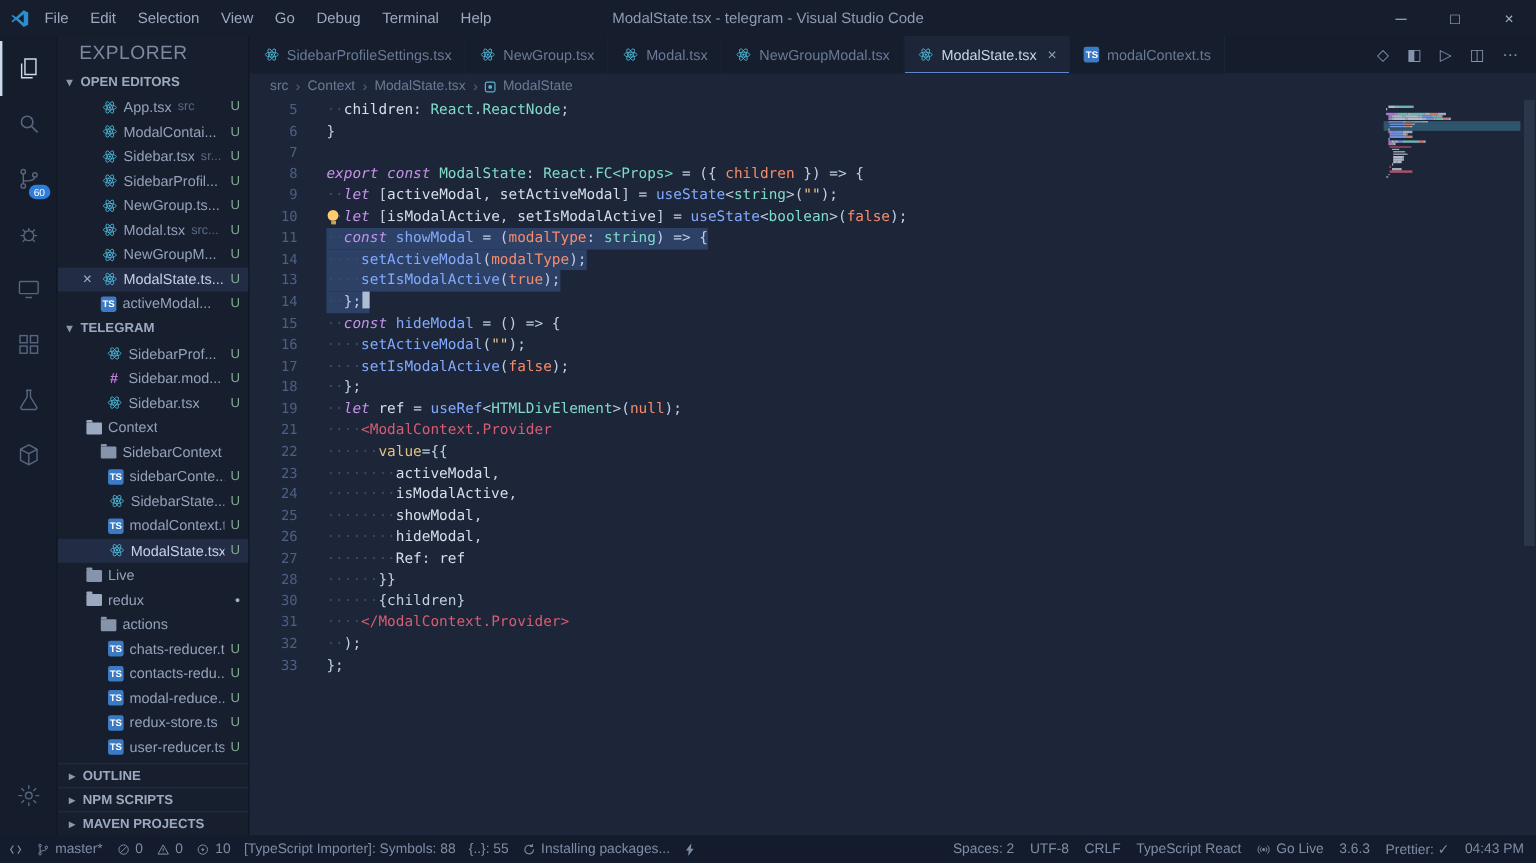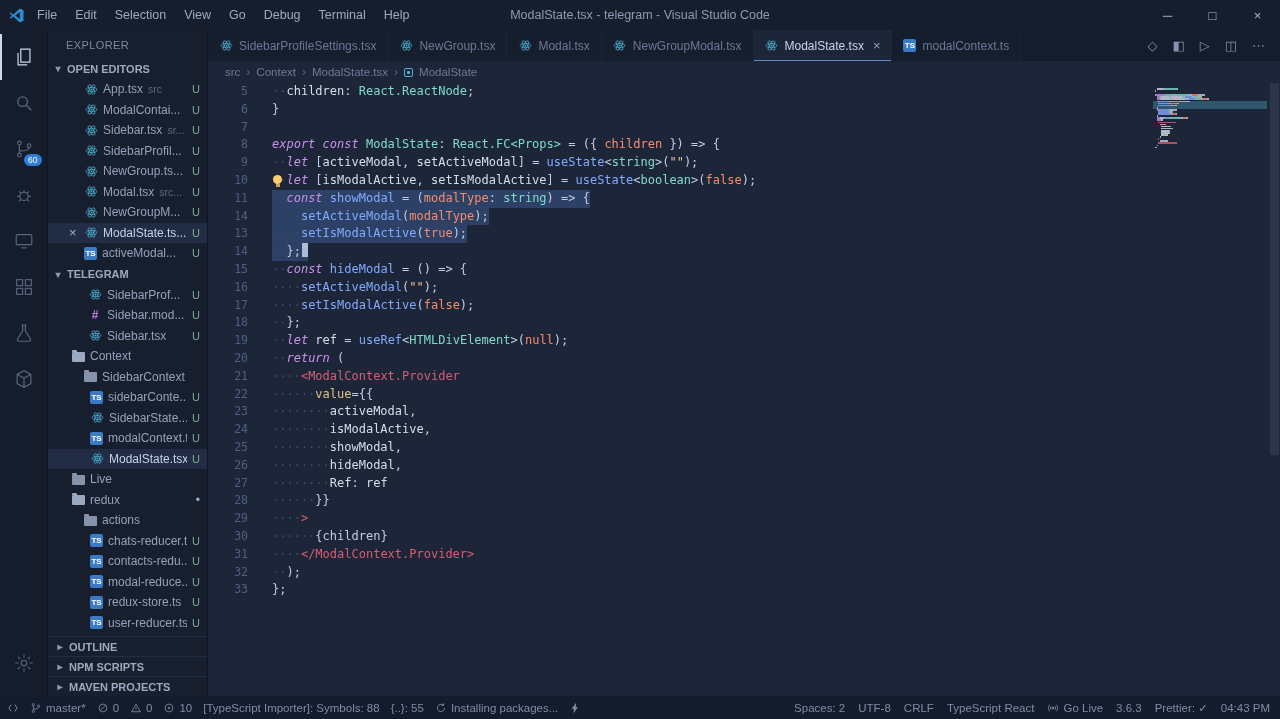--- a/index.html
+++ b/index.html
@@ -22,21 +22,21 @@
   
   .activitybar{width:48px;flex:0 0 48px;background:#151c2b;display:flex;flex-direction:column;align-items:center;padding-top:4px;border-right:1px solid #10151f}
   .act-icon{width:48px;height:46px;display:flex;align-items:center;justify-content:center;color:#57657f;position:relative}
   .act-icon.active{color:#cdd9ec;box-shadow:inset 2px 0 0 #cdd9ec}
   .act-icon .svg-ic{width:22px;height:22px;display:block}
   .act-badge{position:absolute;right:6px;bottom:6px;background:#2f7dd6;color:#fff;font-size:8.5px;line-height:1;border-radius:9px;padding:2px 4px}
   .act-bottom{margin-top:auto;margin-bottom:10px}
 
   
   .sidebar{width:160px;flex:0 0 160px;background:#171e2e;display:flex;flex-direction:column;overflow:hidden;border-right:1px solid #10151f}
-  .sb-title{height:28px;line-height:30px;padding-left:18px;font-size:11px;color:#7c89a0;letter-spacing:.4px;flex:0 0 28px}
+  .sb-title{height:28px;line-height:30px;padding-left:18px;font-size:16px;color:#7c89a0;letter-spacing:.4px;flex:0 0 28px}
   .section-header{height:21px;flex:0 0 21px;display:flex;align-items:center;font-size:11px;font-weight:bold;color:#9caabf;padding-left:4px;gap:3px}
   .chev{width:12px;text-align:center;color:#8a97ad;font-size:10px}
   .row{height:20.5px;flex:0 0 20.5px;display:flex;align-items:center;gap:5px;color:#93a2ba;position:relative;padding-right:7px;white-space:nowrap}
   .row.selected{background:#222d45;color:#c6d2e7}
   .row .name{overflow:hidden;text-overflow:clip}
   .row .detail{color:#5a6a85;font-size:10.5px;overflow:hidden}
   .row .badge-u{margin-left:auto;color:#7fa98f;font-size:11px}
   .row .dot{margin-left:auto;color:#9fb0ca}
   .close-x{position:absolute;left:21px;color:#9fb0ca;font-size:13px;line-height:1}
   .oe-row{padding-left:36px}
@@ -586,30 +586,28 @@
             <div class="code-line"><span class="line-num">10</span><span class="line-content"><span class="tk-ws">··</span><span class="tk-kw">let </span><span class="tk-pn">[</span><span class="tk-vr">isModalActive</span><span class="tk-pn">, </span><span class="tk-vr">setIsModalActive</span><span class="tk-pn">] = </span><span class="tk-fn">useState</span><span class="tk-pn">&lt;</span><span class="tk-ty">boolean</span><span class="tk-pn">&gt;(</span><span class="tk-nm">false</span><span class="tk-pn">);</span></span><span class="bulb"></span></div>
             <div class="code-line"><span class="line-num">11</span><span class="line-content selected"><span class="tk-ws">··</span><span class="tk-kw">const </span><span class="tk-fn">showModal</span><span class="tk-pn"> = (</span><span class="tk-nm">modalType</span><span class="tk-pn">: </span><span class="tk-ty">string</span><span class="tk-pn">) =&gt; {</span></span></div>
             <div class="code-line"><span class="line-num">14</span><span class="line-content selected"><span class="tk-ws">····</span><span class="tk-fn">setActiveModal</span><span class="tk-pn">(</span><span class="tk-nm">modalType</span><span class="tk-pn">);</span></span></div>
             <div class="code-line"><span class="line-num">13</span><span class="line-content selected"><span class="tk-ws">····</span><span class="tk-fn">setIsModalActive</span><span class="tk-pn">(</span><span class="tk-nm">true</span><span class="tk-pn">);</span></span></div>
             <div class="code-line"><span class="line-num">14</span><span class="line-content selected"><span class="tk-ws">··</span><span class="tk-pn">};</span><span class="cursor"></span></span></div>
             <div class="code-line"><span class="line-num">15</span><span class="line-content"><span class="tk-ws">··</span><span class="tk-kw">const </span><span class="tk-fn">hideModal</span><span class="tk-pn"> = () =&gt; {</span></span></div>
             <div class="code-line"><span class="line-num">16</span><span class="line-content"><span class="tk-ws">····</span><span class="tk-fn">setActiveModal</span><span class="tk-pn">(</span><span class="tk-st">""</span><span class="tk-pn">);</span></span></div>
             <div class="code-line"><span class="line-num">17</span><span class="line-content"><span class="tk-ws">····</span><span class="tk-fn">setIsModalActive</span><span class="tk-pn">(</span><span class="tk-nm">false</span><span class="tk-pn">);</span></span></div>
             <div class="code-line"><span class="line-num">18</span><span class="line-content"><span class="tk-ws">··</span><span class="tk-pn">};</span></span></div>
             <div class="code-line"><span class="line-num">19</span><span class="line-content"><span class="tk-ws">··</span><span class="tk-kw">let </span><span class="tk-vr">ref</span><span class="tk-pn"> = </span><span class="tk-fn">useRef</span><span class="tk-pn">&lt;</span><span class="tk-ty">HTMLDivElement</span><span class="tk-pn">&gt;(</span><span class="tk-nm">null</span><span class="tk-pn">);</span></span></div>
-            <div class="code-line"><span class="line-num">20</span><span class="line-content"><span class="tk-ws">··</span><span class="tk-kw">return</span><span class="tk-pn"> (</span></span></div>
             <div class="code-line"><span class="line-num">21</span><span class="line-content"><span class="tk-ws">····</span><span class="tk-tg">&lt;ModalContext.Provider</span></span></div>
             <div class="code-line"><span class="line-num">22</span><span class="line-content"><span class="tk-ws">······</span><span class="tk-at">value</span><span class="tk-pn">={{</span></span></div>
             <div class="code-line"><span class="line-num">23</span><span class="line-content"><span class="tk-ws">········</span><span class="tk-vr">activeModal</span><span class="tk-pn">,</span></span></div>
             <div class="code-line"><span class="line-num">24</span><span class="line-content"><span class="tk-ws">········</span><span class="tk-vr">isModalActive</span><span class="tk-pn">,</span></span></div>
             <div class="code-line"><span class="line-num">25</span><span class="line-content"><span class="tk-ws">········</span><span class="tk-vr">showModal</span><span class="tk-pn">,</span></span></div>
             <div class="code-line"><span class="line-num">26</span><span class="line-content"><span class="tk-ws">········</span><span class="tk-vr">hideModal</span><span class="tk-pn">,</span></span></div>
             <div class="code-line"><span class="line-num">27</span><span class="line-content"><span class="tk-ws">········</span><span class="tk-vr">Ref</span><span class="tk-pn">: </span><span class="tk-vr">ref</span></span></div>
             <div class="code-line"><span class="line-num">28</span><span class="line-content"><span class="tk-ws">······</span><span class="tk-pn">}}</span></span></div>
-            <div class="code-line"><span class="line-num">29</span><span class="line-content"><span class="tk-ws">····</span><span class="tk-tg">&gt;</span></span></div>
             <div class="code-line"><span class="line-num">30</span><span class="line-content"><span class="tk-ws">······</span><span class="tk-pn">{children}</span></span></div>
             <div class="code-line"><span class="line-num">31</span><span class="line-content"><span class="tk-ws">····</span><span class="tk-tg">&lt;/ModalContext.Provider&gt;</span></span></div>
             <div class="code-line"><span class="line-num">32</span><span class="line-content"><span class="tk-ws">··</span><span class="tk-pn">);</span></span></div>
             <div class="code-line"><span class="line-num">33</span><span class="line-content"><span class="tk-pn">};</span></span></div>
           </div>
         <div class="minimap">
             <div class="mm-row">
               <span class="mm-seg tk-vr" style="left: 3.6px; width: 6.4px;"></span>
               <span class="mm-seg tk-pn" style="left: 10px; width: 1.6px;"></span>
               <span class="mm-seg tk-ty" style="left: 11.6px; width: 12px;"></span>

